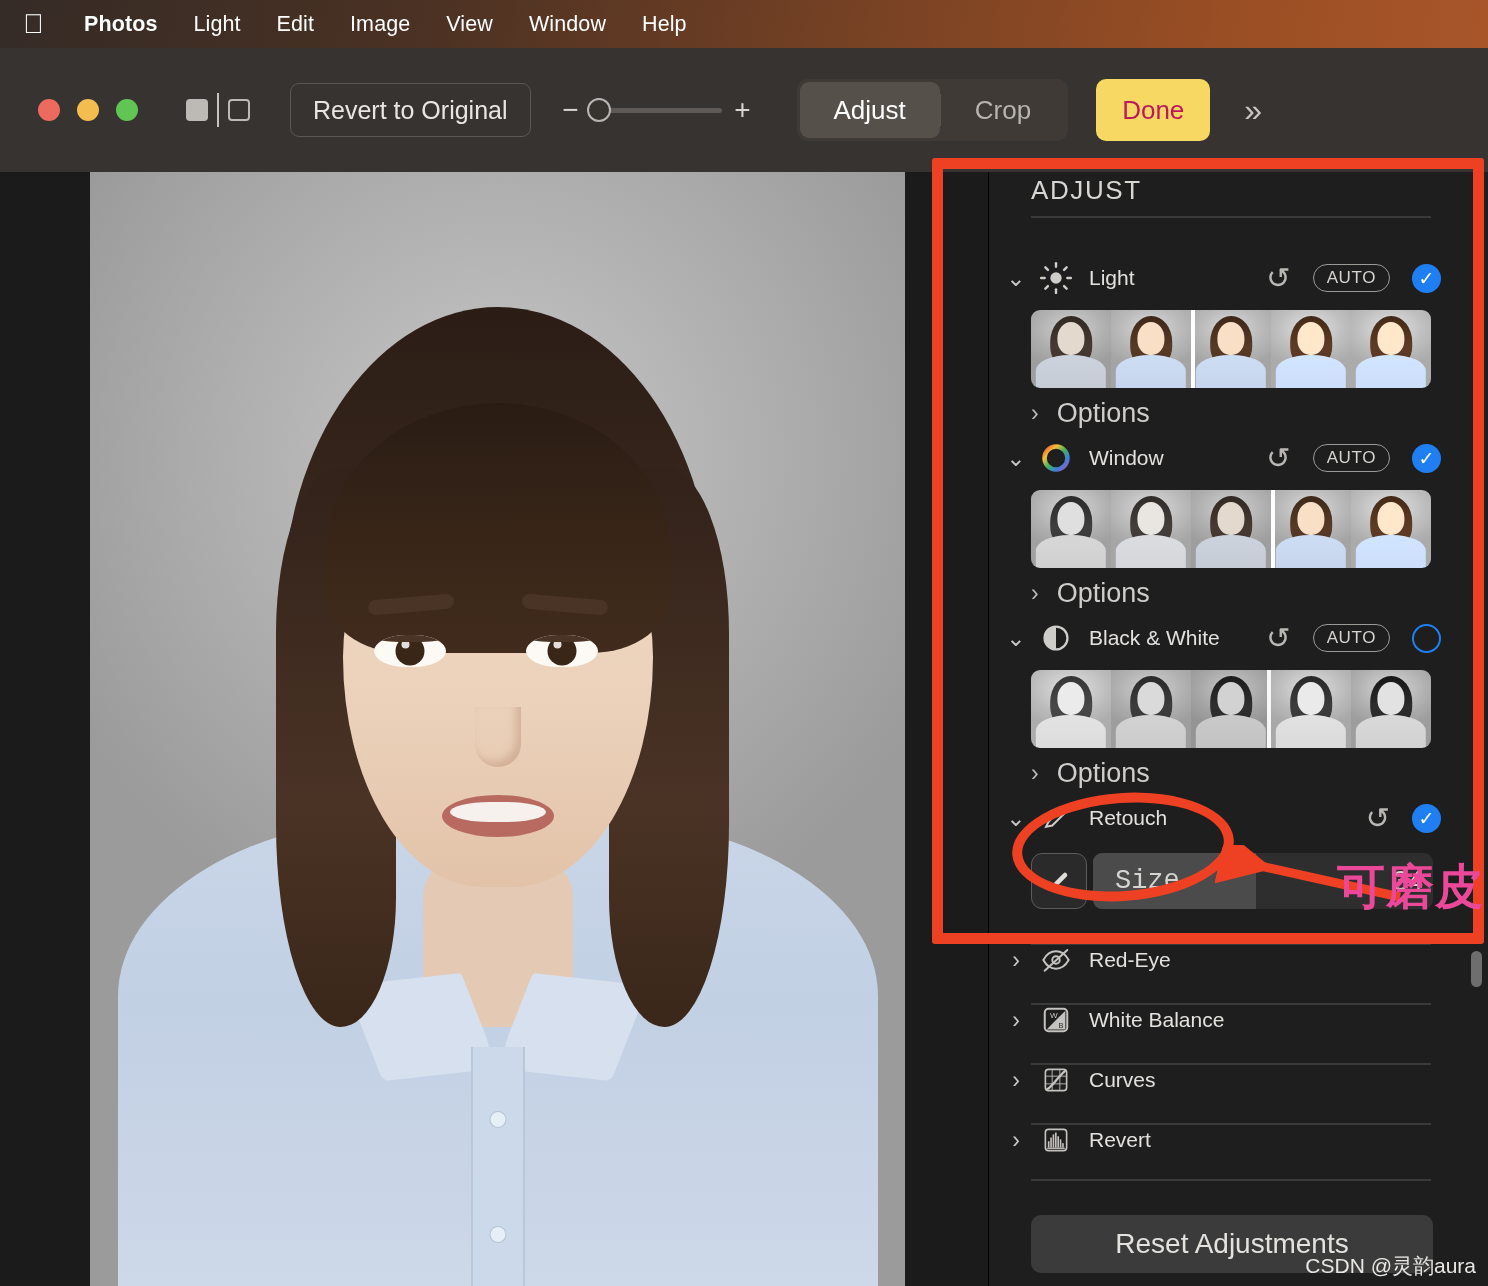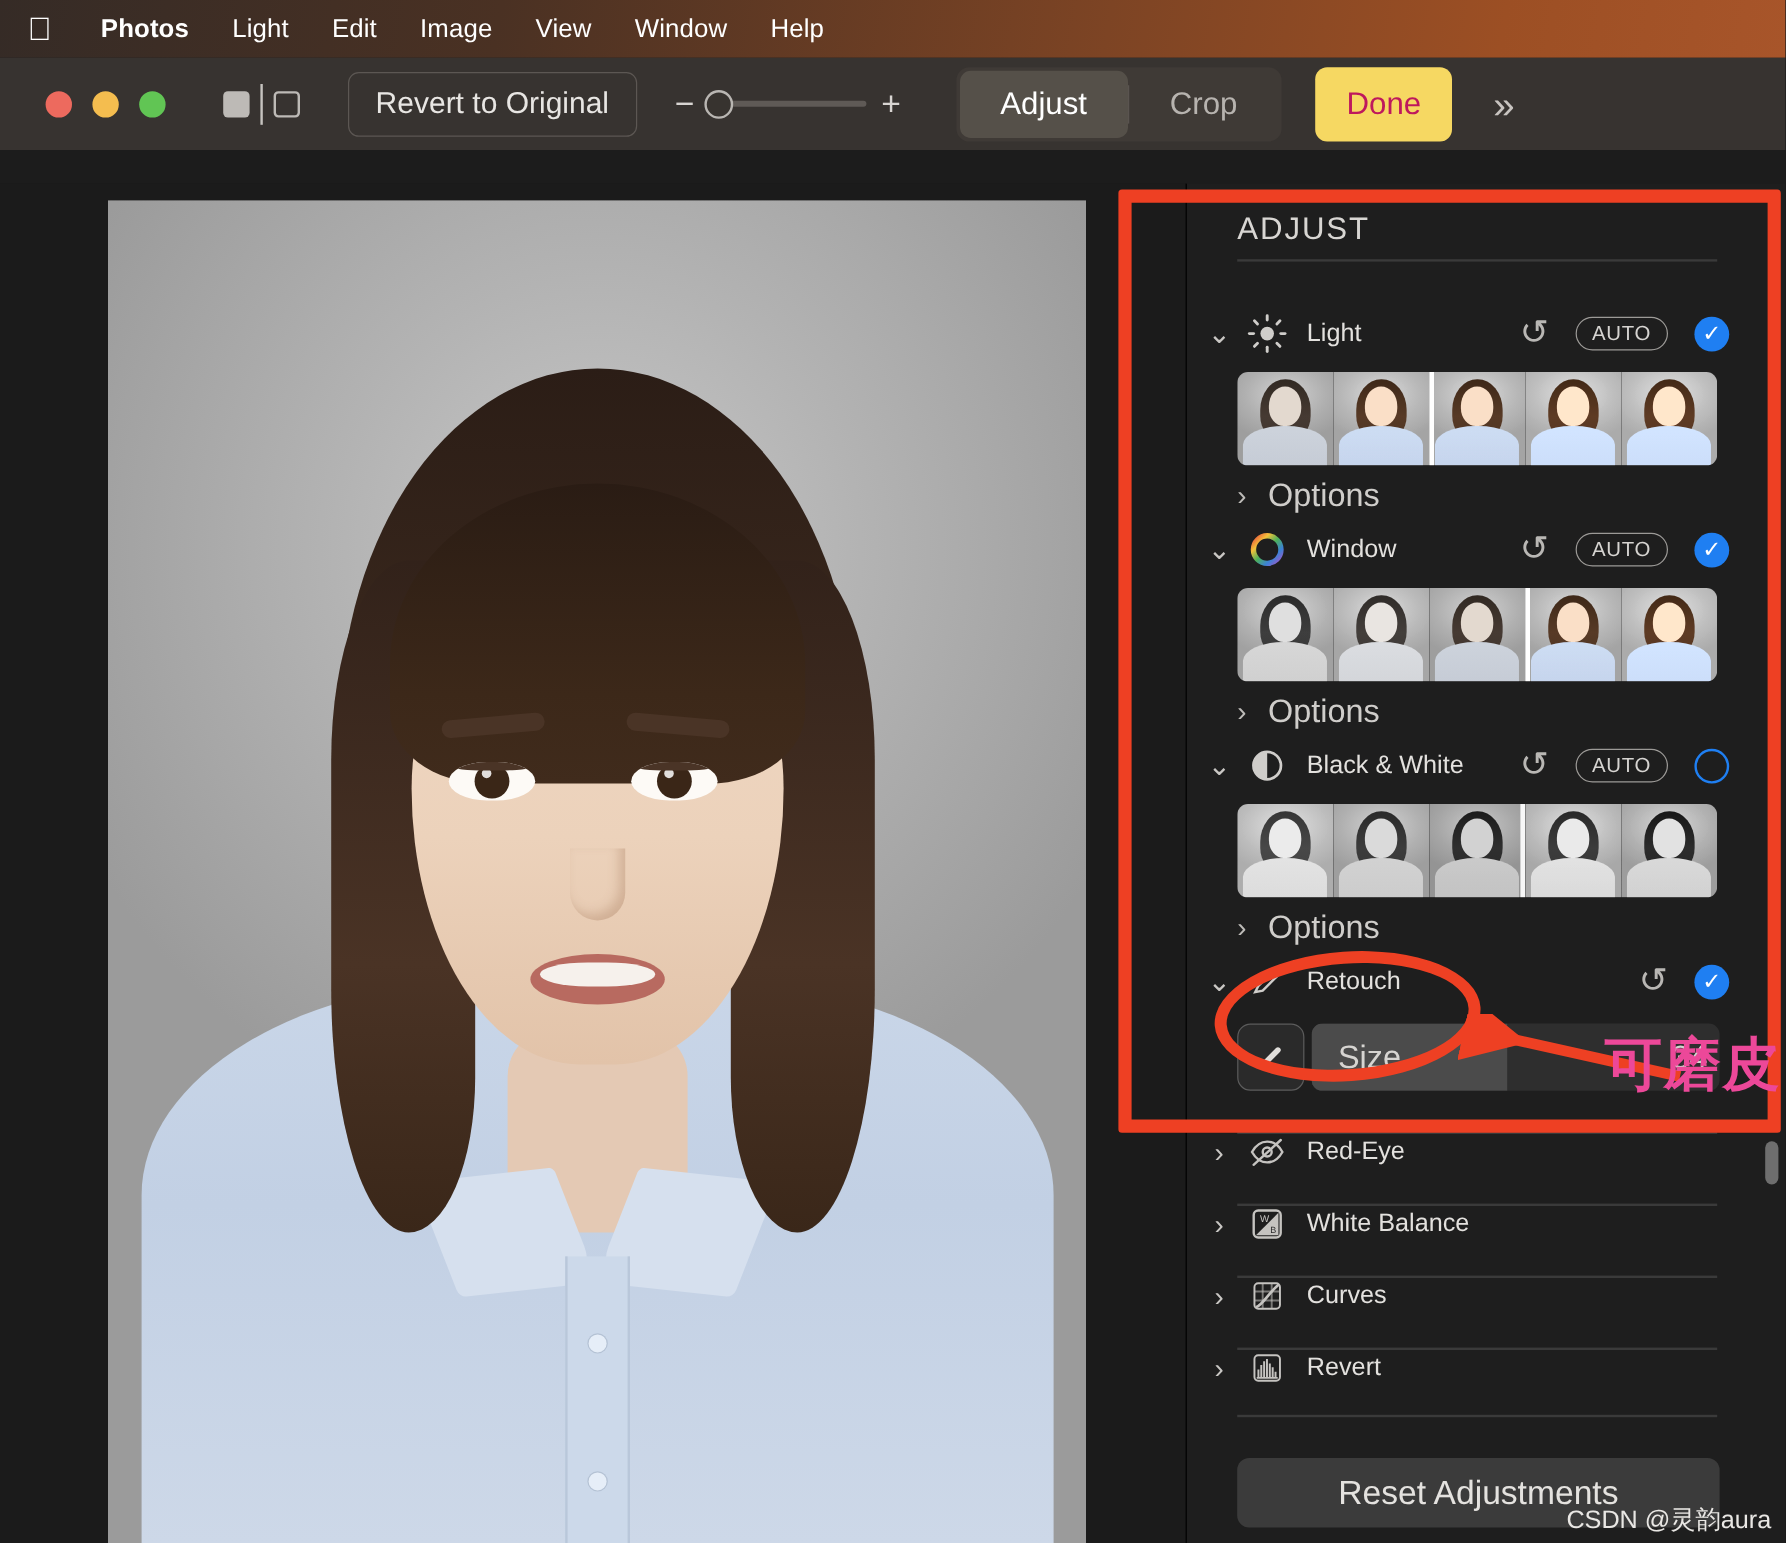--- a/index.html
+++ b/index.html
@@ -27,21 +27,21 @@
     color: #fff; font-size: 27px; line-height: 1;
   }
   .menu-item {
     color: #ffffff; font-size: 21.5px; padding: 0 18px;
     letter-spacing: 0.1px; white-space: nowrap;
   }
   .menu-item.bold { font-weight: bold; padding-left: 8px; }
 
   
   .toolbar {
-    position: absolute; left: 0; top: 48px; width: 1488px; height: 77px;
+    position: absolute; left: 0; top: 48px; width: 1488px; height: 124px;
     background: #373330;
     display: flex; align-items: center;
     z-index: 40;
   }
   .traffic { display: flex; gap: 17px; margin-left: 38px; }
   .dot { width: 22px; height: 22px; border-radius: 50%; }
   .dot.r { background: #ed6a5e; }
   .dot.y { background: #f4bd4f; }
   .dot.g { background: #61c554; }
 
@@ -303,21 +303,21 @@
   .size-slider {
     position: absolute; left: 1092px; width: 340px; height: 56px;
     border-radius: 9px; background: #2e2e2e; overflow: hidden;
     display: flex; align-items: center;
   }
   .size-fill {
     position: absolute; left: 0; top: 0; height: 100%; width: 48%;
     background: #4b4b4b;
   }
   .size-label {
-    position: relative; color: #d6d4d1; font-size: 27px; margin-left: 22px; z-index: 2;
+    position: relative; color: #d6d4d1; font-size: 27px; margin-left: 22px; z-index: 2; font-family: Liberation Mono, monospace;
   }
   .size-value {
     position: relative; margin-left: auto; margin-right: 10px;
     color: #d6d4d1; font-size: 27px; z-index: 2;
   }
 
   .reset-btn {
     position: absolute; left: 1030px; width: 402px; height: 58px;
     background: #3b3b3b; border-radius: 10px;
     display: flex; align-items: center; justify-content: center;

